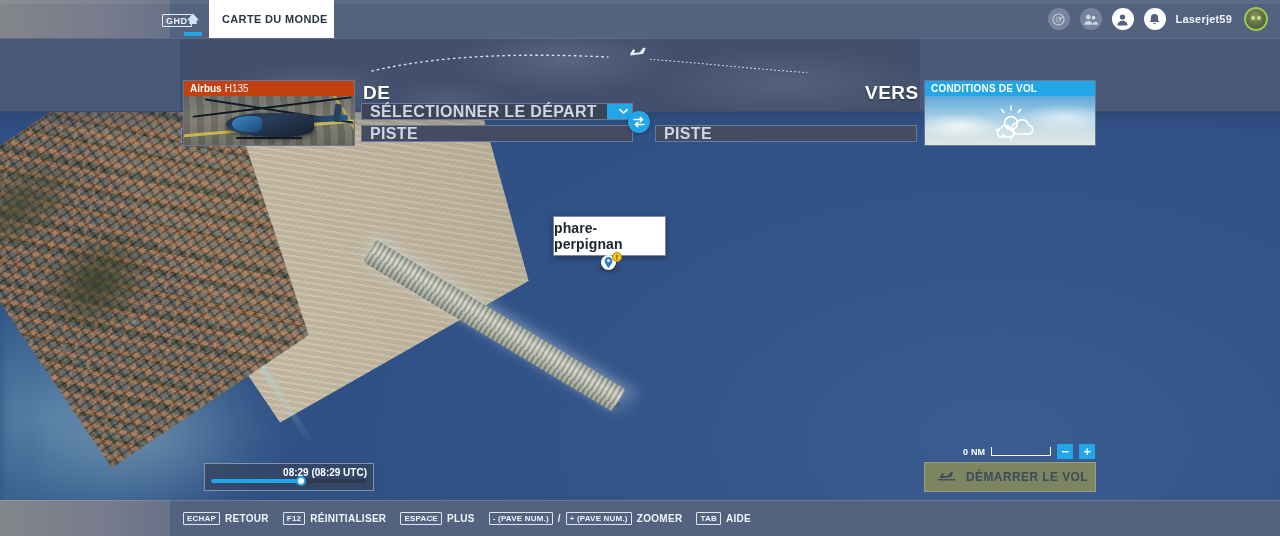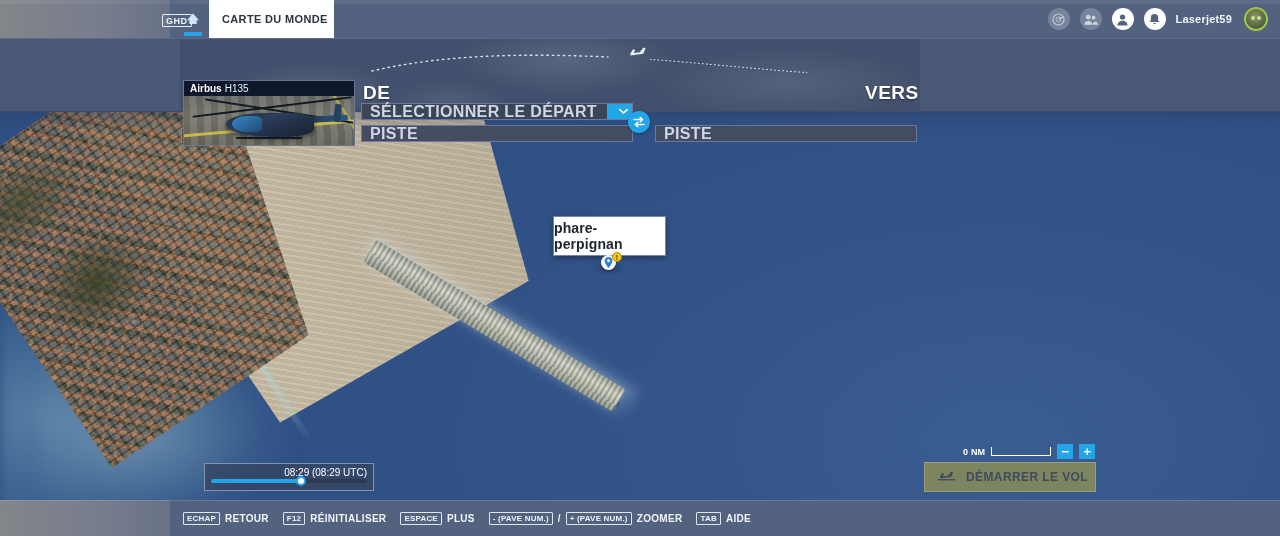--- a/index.html
+++ b/index.html
@@ -123,21 +123,21 @@
       radial-gradient(ellipse 160px 48px at 52% 30%, rgba(255,255,255,.12), rgba(255,255,255,0) 70%),
       radial-gradient(ellipse 200px 52px at 82% 62%, rgba(255,255,255,.10), rgba(255,255,255,0) 70%),
       radial-gradient(ellipse 90px 30px at 36% 86%, rgba(255,255,255,.08), rgba(255,255,255,0) 70%),
       #42506d;
     overflow:hidden;}
   .route-dots{position:absolute;left:190px;top:14px;width:300px;height:22px;}
   .plane-ic{position:absolute;left:448px;top:6px;color:#e9eef6;}
 
   .heli-card{position:absolute;left:183px;top:41px;width:172px;height:66px;overflow:hidden;
     border:1px solid #6a7694;box-sizing:border-box;background:#2c3647;}
-  .heli-title{position:absolute;left:0;top:0;width:100%;height:15px;background:#0f172a;
+  .heli-title{position:absolute;left:0;top:0;width:100%;height:15px;background:#c2410c;
     display:flex;align-items:center;padding-left:6px;box-sizing:border-box;}
   .heli-title b{color:#ffffff;font-size:10px;font-weight:bold;}
   .heli-title i{color:#e8f4fc;font-size:10px;font-style:normal;font-weight:normal;margin-left:3px;}
   .heli-photo{position:absolute;left:0;top:15px;width:100%;height:51px;
     background:linear-gradient(180deg,#6d6f6a 0%,#7d7b70 40%,#6a6a60 100%);overflow:hidden;}
   .heli-tar{position:absolute;left:0;top:0;width:100%;height:100%;
     background:repeating-linear-gradient(88deg, rgba(0,0,0,.10) 0 7px, rgba(255,255,255,.05) 7px 14px);}
   .heli-line{position:absolute;left:-10px;top:30px;width:210px;height:3px;background:#d8c34a;transform:rotate(-5deg);opacity:.85;}
   .heli-line2{position:absolute;left:100px;top:6px;width:110px;height:3px;background:#d8c34a;transform:rotate(58deg);opacity:.6;}
   .heli-body{position:absolute;left:42px;top:17px;width:88px;height:24px;border-radius:46% 28% 34% 52%;
@@ -202,21 +202,21 @@
   .warn{position:absolute;left:612px;top:252px;width:10px;height:10px;border-radius:50%;
     background:#f5c518;display:flex;align-items:center;justify-content:center;
     border:1px solid #b08c06;box-sizing:border-box;}
   .warn b{color:#4a3a00;font-size:7px;line-height:7px;font-weight:bold;}
   .pin-shadow{position:absolute;left:596px;top:266px;width:26px;height:6px;border-radius:50%;
     background:rgba(0,0,0,.18);filter:blur(2px);}
 
   
   .timebox{position:absolute;left:204px;top:463px;width:170px;height:28px;
     background:rgba(53,68,96,.78);border:1px solid #8592ad;box-sizing:border-box;}
-  .timebox .tlabel{position:absolute;right:6px;top:3px;color:#ffffff;font-size:10px;font-weight:normal;}
+  .timebox .tlabel{position:absolute;right:6px;top:3px;color:#ffffff;font-size:10px;font-weight:bold;}
   .trail{position:absolute;left:6px;bottom:7px;width:156px;height:4px;background:#2f3a4e;border-radius:2px;}
   .tfill{position:absolute;left:0;top:0;height:4px;width:57%;background:#23a6e8;border-radius:2px;}
   .tknob{position:absolute;left:54%;bottom:4px;width:10px;height:10px;border-radius:50%;
     background:#ffffff;border:2px solid #23a6e8;box-sizing:border-box;cursor:pointer;}
 
   
   .scalewrap{position:absolute;left:963px;top:444px;display:flex;align-items:center;gap:6px;}
   .scaletxt{color:#ffffff;font-size:9px;font-weight:bold;letter-spacing:.2px;}
   .scalebar{width:58px;height:8px;border-left:1px solid #fff;border-right:1px solid #fff;border-bottom:1px solid #fff;}
   .zbtn{width:16px;height:15px;background:#23a6e8;color:#fff;font-size:13px;font-weight:bold;
@@ -377,20 +377,43 @@
         <path d="M2 3.6h8.2M8.2 1.4l2.4 2.2-2.4 2.2" fill="none" stroke="#ffffff" stroke-width="1.5" stroke-linecap="round" stroke-linejoin="round"></path>
         <path d="M12 8.4H3.8M5.8 6.2L3.4 8.4l2.4 2.2" fill="none" stroke="#ffffff" stroke-width="1.5" stroke-linecap="round" stroke-linejoin="round"></path>
       </svg>
     </div>
 
     <div class="side-label lbl-vers">VERS</div>
     <div class="field plain f-arr-rw">
       <span>PISTE</span>
     </div>
 
+    <div class="wx">
+      <div class="wx-title">
+        <span>CONDITIONS DE VOL</span>
+      </div>
+      <div class="wx-sky">
+        <div class="wx-cloud-blur"></div>
+        <span class="wx-ic">
+          <svg width="52" height="38" viewBox="0 0 52 38">
+            <g stroke="#ffffff" stroke-width="1.6" stroke-linecap="round" fill="none">
+              <line x1="26" y1="2" x2="26" y2="6"></line>
+              <line x1="35.5" y1="5.5" x2="33" y2="8.5"></line>
+              <line x1="16.5" y1="5.5" x2="19" y2="8.5"></line>
+              <line x1="11" y1="26" x2="14.5" y2="26"></line>
+              <line x1="16.5" y1="33.5" x2="19" y2="30.5"></line>
+              <line x1="26" y1="36" x2="26" y2="32"></line>
+            </g>
+            <circle cx="26" cy="19" r="6.4" fill="none" stroke="#ffffff" stroke-width="1.7"></circle>
+            <path d="M36 30h7.2a4.4 4.4 0 0 0 .3-8.8 6.4 6.4 0 0 0-11.9-2.2 5 5 0 0 0-4.4 5 5 5 0 0 0 5 6z" fill="none" stroke="#ffffff" stroke-width="1.7" stroke-linejoin="round"></path>
+            <path d="M17 33h8.5a3.6 3.6 0 0 0 .2-7.2 5.2 5.2 0 0 0-9.7-1.8 4.1 4.1 0 0 0-3.6 4.1 4.1 4.1 0 0 0 4.1 4.9z" fill="none" stroke="#ffffff" stroke-width="1.7" stroke-linejoin="round"></path>
+          </svg>
+        </span>
+      </div>
+    </div>
   </div>
 
   <div class="topbar">
     <div class="topbar-grad"></div>
     <div class="topbar-sheen"></div>
 
     <div class="ghd-badge">GHD</div>
 
     <div class="home-tab">
       <span>

